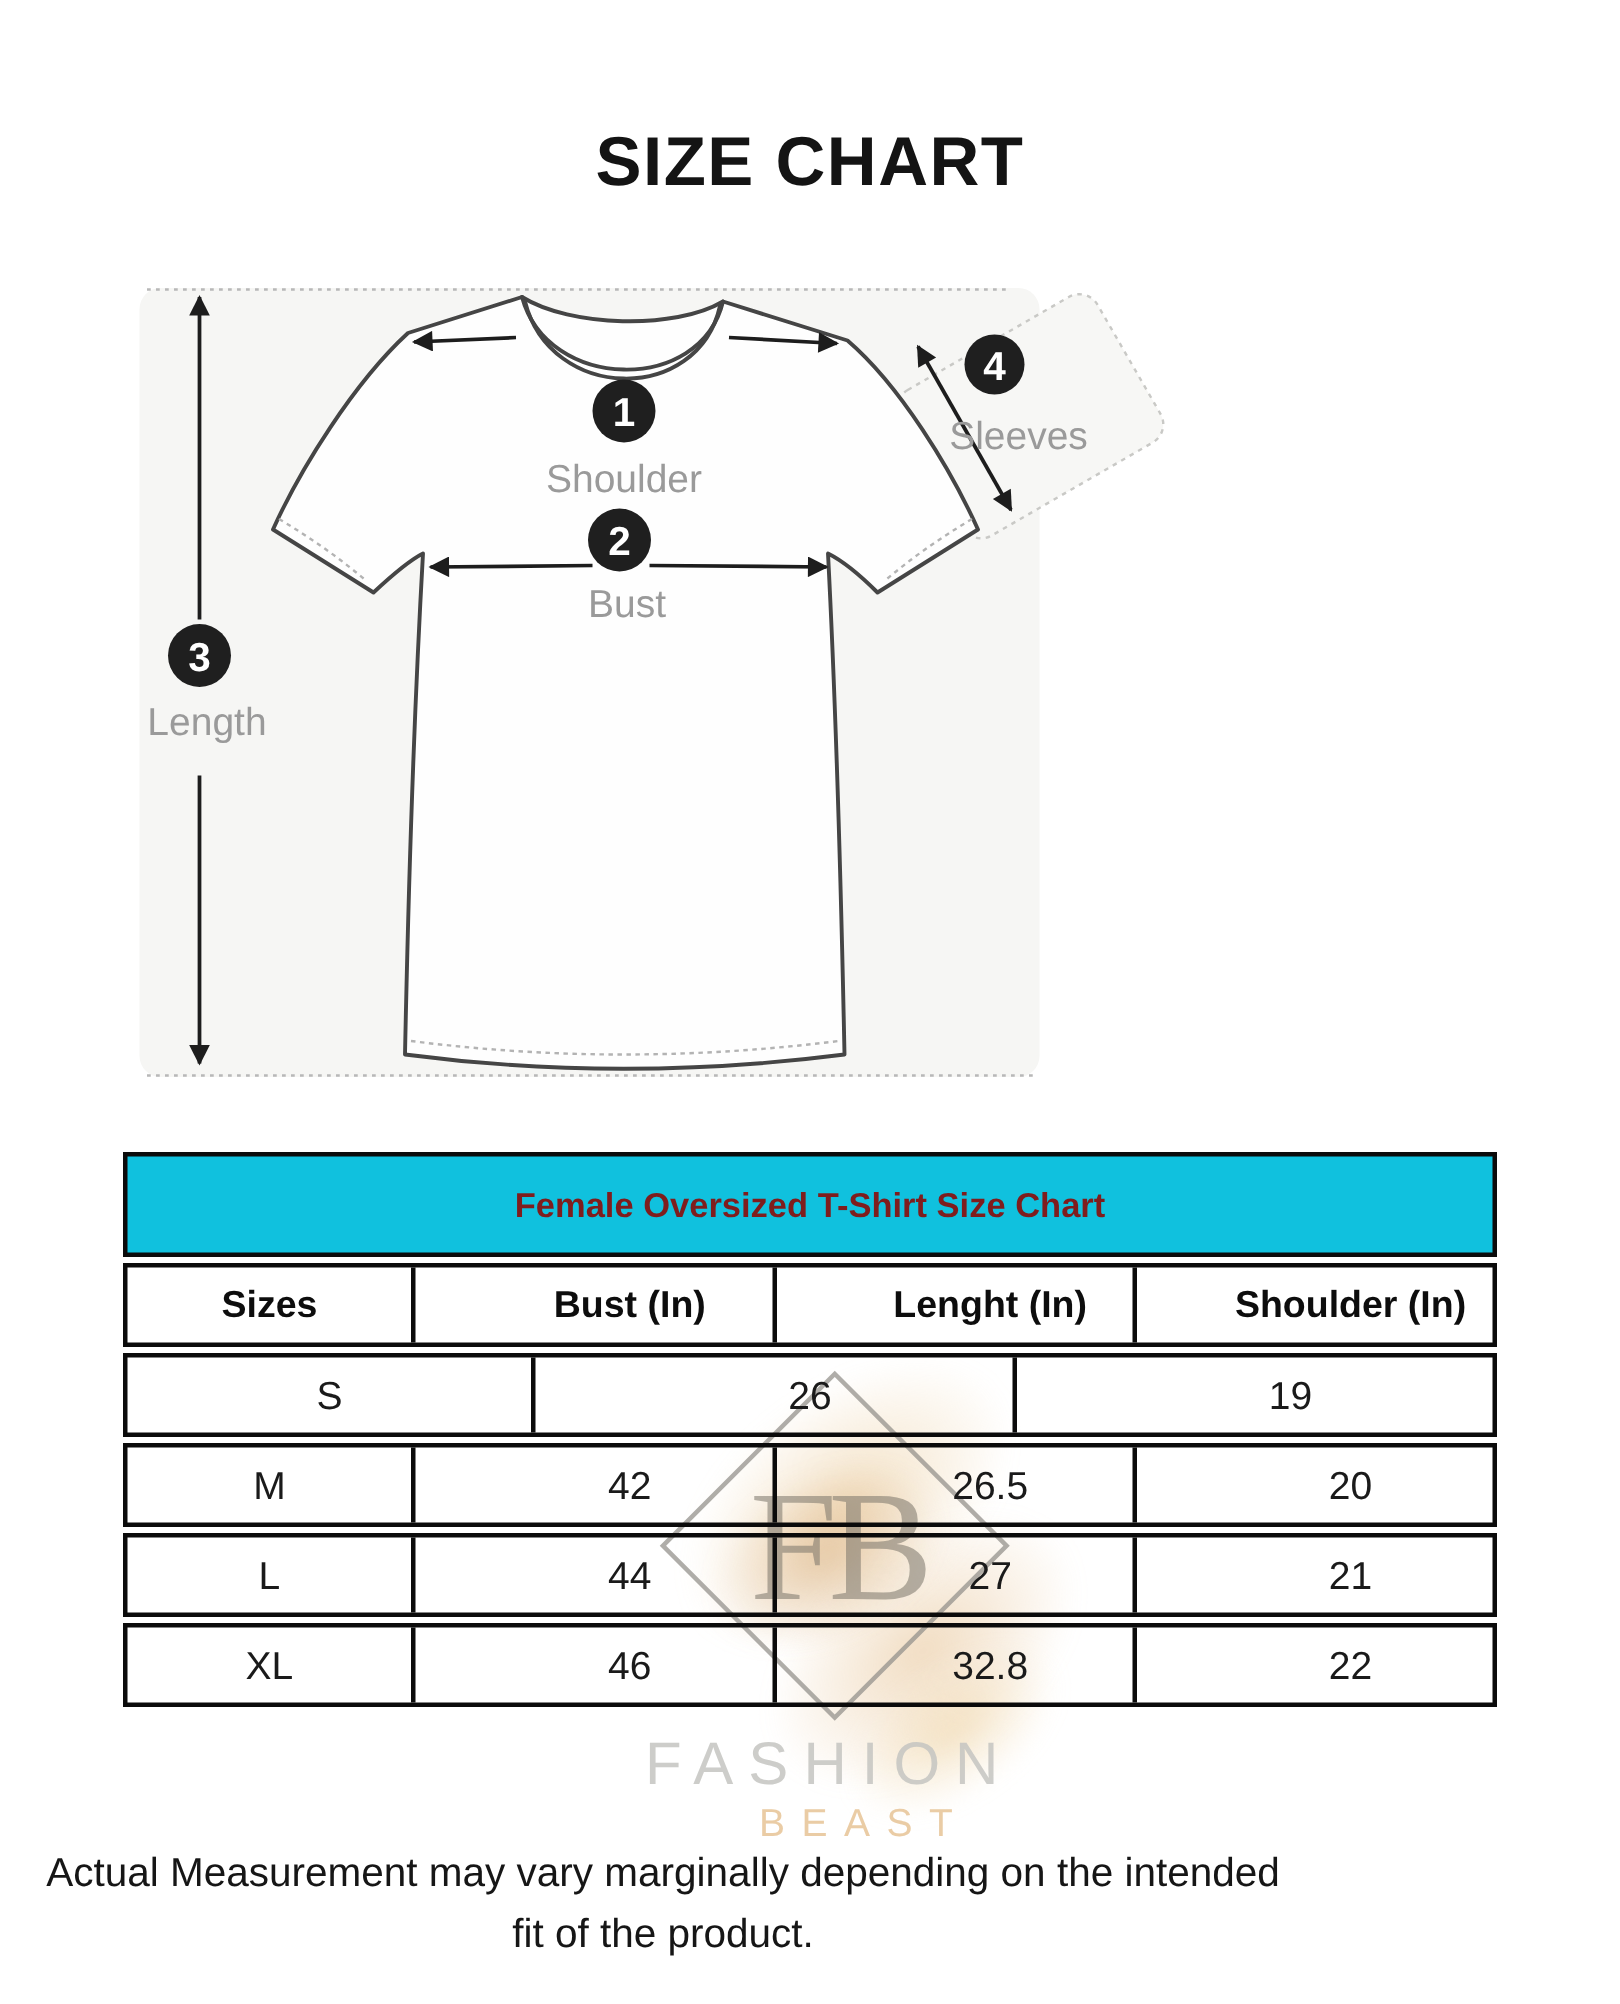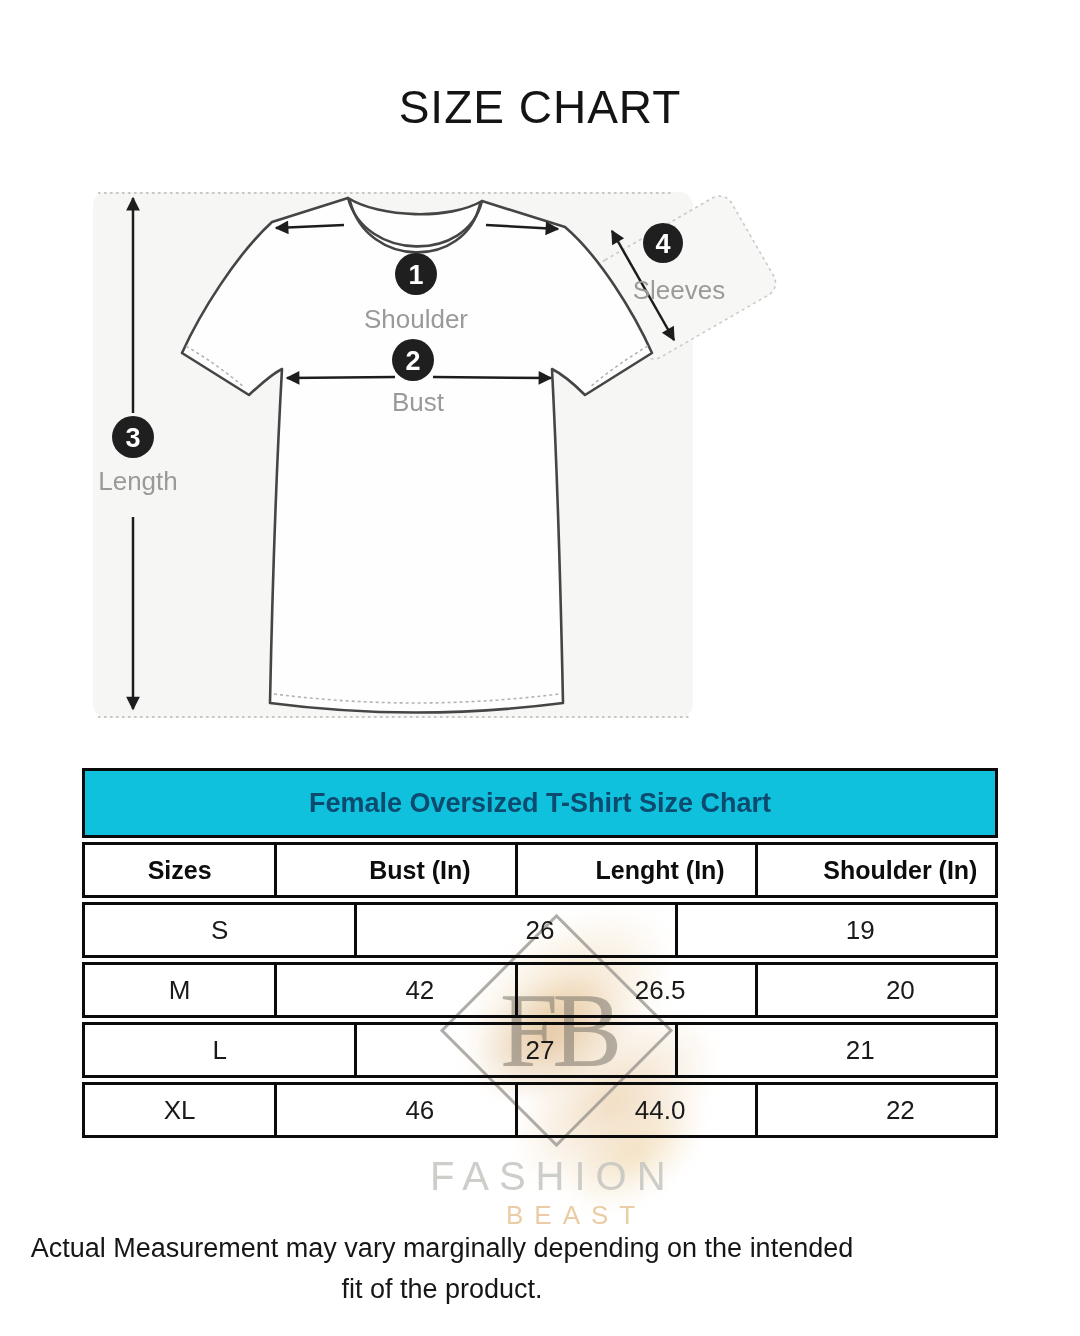--- a/index.html
+++ b/index.html
@@ -5,21 +5,21 @@
   html,body { margin:0; padding:0; }
   body {
     width:1080px; height:1336px; position:relative; overflow:hidden;
     background:#ffffff;
     font-family:"Liberation Sans", sans-serif;
     color:#161616;
   }
   
   .page-title {
     position:absolute; top:80px; left:0; width:1080px;
-    text-align:center; font-size:46px; font-weight:400; letter-spacing:1px;
+    text-align:center; font-size:46px; font-weight:700; letter-spacing:1px;
     color:#141414;
   }
   
   .diagram-svg { position:absolute; left:88px; top:185px; }
   .num  { fill:#ffffff; font-family:"Liberation Sans",sans-serif; font-size:27px; font-weight:700;
           text-anchor:middle; dominant-baseline:central; }
   .lbl  { fill:#9a9a9a; font-family:"Liberation Sans",sans-serif; font-size:26px;
           text-anchor:middle; dominant-baseline:central; }
   
   .watermark { position:absolute; left:0; top:0; width:1080px; height:1336px; z-index:1; pointer-events:none;padding-left:43px; }
@@ -50,21 +50,21 @@
     font-size:26px; letter-spacing:11px; color:rgba(233,201,160,.95); font-weight:400;
   }
   
   .size-table { position:absolute; left:82px; top:768px; width:916px; z-index:2; }
   .trow {
     display:flex; box-sizing:border-box; border:3px solid #0b0b0b;
     height:56px; margin-top:4px; background:transparent;
   }
   .trow-title {
     height:70px; margin-top:0; align-items:center; justify-content:center;
-    background:#10c1de; font-weight:700; font-size:27px; color:#0c4a6e;
+    background:#10c1de; font-weight:700; font-size:23px; color:#7f1d1d;
   }
   .tcell {
     flex:1 1 0; display:flex; align-items:center; justify-content:center;
     font-size:26px; color:#1a1a1a; box-sizing:border-box;
   }
   .tcell + .tcell { border-left:3px solid #0b0b0b;padding-left:48px; }
   .thead .tcell { font-weight:700; font-size:25px; color:#0d0d0d; }
   
   .footer-note {
     position:absolute; left:0; top:1228px; width:884px; z-index:2;
@@ -174,27 +174,28 @@
     <div class="tcell">19</div>
   </div>
   <div class="trow">
     <div class="tcell">M</div>
     <div class="tcell">42</div>
     <div class="tcell">26.5</div>
     <div class="tcell">20</div>
   </div>
   <div class="trow">
     <div class="tcell">L</div>
+    <div class="tcell">44</div>
     <div class="tcell">27</div>
     <div class="tcell">21</div>
   </div>
   <div class="trow">
     <div class="tcell">XL</div>
     <div class="tcell">46</div>
-    <div class="tcell">44.0</div>
+    <div class="tcell">32.8</div>
     <div class="tcell">22</div>
   </div>
 </div>
 
 <div class="footer-note">
   <div>Actual Measurement may vary marginally depending on the intended</div>
   <div>fit of the product.</div>
 </div>
 
 </body></html>

